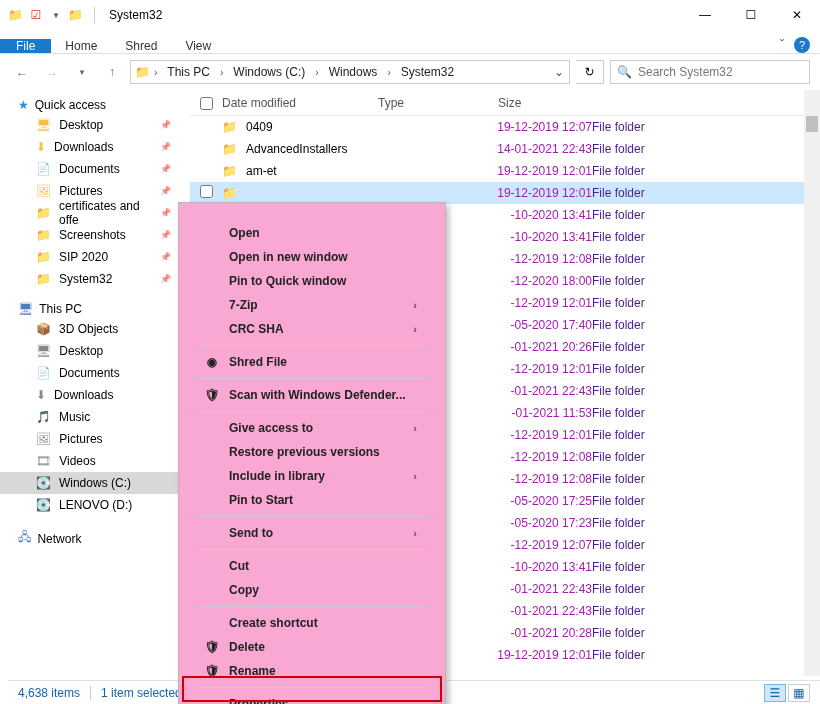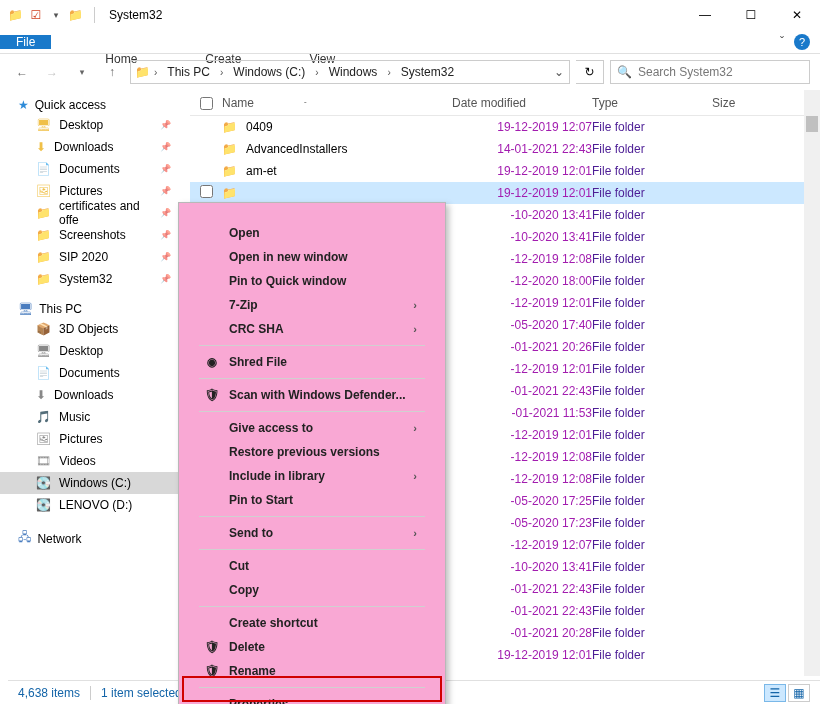--- a/index.html
+++ b/index.html
@@ -7,21 +7,21 @@
 
 
 .titlebar { height: 30px; display: flex; align-items: center; padding-left: 8px; }
 .titlebar .qat-icon { width: 16px; height: 16px; margin-right: 4px; display: inline-flex; align-items: center; justify-content: center; }
 .titlebar .title { margin-left: 8px; }
 .titlebar .divider { width:1px; height:16px; background:#ccc; margin: 0 6px;}
 .titlebar .wincontrols { margin-left: auto; display: flex; }
 .titlebar .wincontrols .btn { width: 46px; height: 30px; display: flex; align-items: center; justify-content: center; }
 
 
-.ribbon { height: 24px; display: flex; align-items: center; border-bottom: 1px solid #e0e0e0; gap: 40px; }
+.ribbon { height: 24px; display: flex; align-items: flex-end; border-bottom: 1px solid #e0e0e0; }
 .ribbon .file-tab { background:#1979ca; color:#fff; padding:0 16px; display:flex; align-items:center;}
 .ribbon .tab { padding: 0 14px; display:flex; align-items:center; color:#333;margin-top:34px;}
 .ribbon .right { margin-left:auto; display:flex; align-items:center; padding-right:10px; gap:10px;}
 .help-circle { width:16px; height:16px; border-radius:50%; background:#1979ca; color:#fff; display:inline-flex; align-items:center; justify-content:center; font-size:11px;}
 
 
 .navrow { height: 36px; display:flex; align-items:center; padding: 0 10px; gap:6px; }
 .nav-btn { width:24px; height:24px; display:flex; align-items:center; justify-content:center; color:#666;}
 .addr { flex:1; height:24px; border:1px solid #ccc; display:flex; align-items:center; padding-left:4px; gap:4px; }
 .addr .seg { padding:0 6px; color:#222;}
@@ -43,21 +43,21 @@
 .folder-ico { color:#f0c048;}
 .pc-ico { color:#4a7dbf;}
 .drive-ico{ color:#888;}
 
 
 .content { flex:1; position:relative; overflow:hidden;}
 .cols { display:flex; border-bottom:1px solid #e8e8e8; height:26px; align-items:center; color:#555; padding-left:10px;}
 .cols .chk{ width:22px;}
 .cols .cname{ width:230px;}
 .cols .cdate{ width:140px;}
-.cols .ctype{ width:120px;}
+.cols .ctype{ width:120px;margin-left:16px;}
 .cols .csize{ width:60px;}
 .sort-ind{ font-size:8px; margin-left:50px;}
 
 .rows { position:relative;}
 .row { display:flex; align-items:center; height:22px; padding-left:10px;}
 .row .chk{width:22px;}
 .row .rname{ width:230px; display:flex; align-items:center; gap:8px;}
 .row .rdate{ width:140px; color:#a21caf;text-align:right;}
 .row .rtype{ width:120px; color:#4c1d95;}
 .row.selected{ background:#cce8ff;}
@@ -95,21 +95,21 @@
   <div class="wincontrols">
     <div class="btn">—</div>
     <div class="btn">☐</div>
     <div class="btn">✕</div>
   </div>
 </div>
 
 <div class="ribbon">
   <div class="file-tab">File</div>
   <div class="tab">Home</div>
-  <div class="tab">Create</div>
+  <div class="tab">Shred</div>
   <div class="tab">View</div>
   <div class="right">
     <span style="color:#555">ˇ</span>
     <span class="help-circle">?</span>
   </div>
 </div>
 
 <div class="navrow">
   <div class="nav-btn">←</div>
   <div class="nav-btn" style="opacity:.4">→</div>
@@ -215,21 +215,20 @@
       </div>
       <div class="spacer"></div>
       <div class="group-title">
         <span style="color:#4a7dbf">🖧</span>
         <span>Network</span>
       </div>
     </div>
   <div class="content">
     <div class="cols">
       <div class="chk"><input type="checkbox" style="vertical-align: middle;"></div>
-      <div class="cname"><span>Name</span><span class="sort-ind">ˆ</span></div>
       <div class="cdate">Date modified</div>
       <div class="ctype">Type</div>
       <div class="csize">Size</div>
     </div>
     <div class="rows" id="rows">
         <div class="row ">
       <div class="chk"></div>
       <div class="rname">
             <span class="fi">📁</span>
             <span>0409</span>

